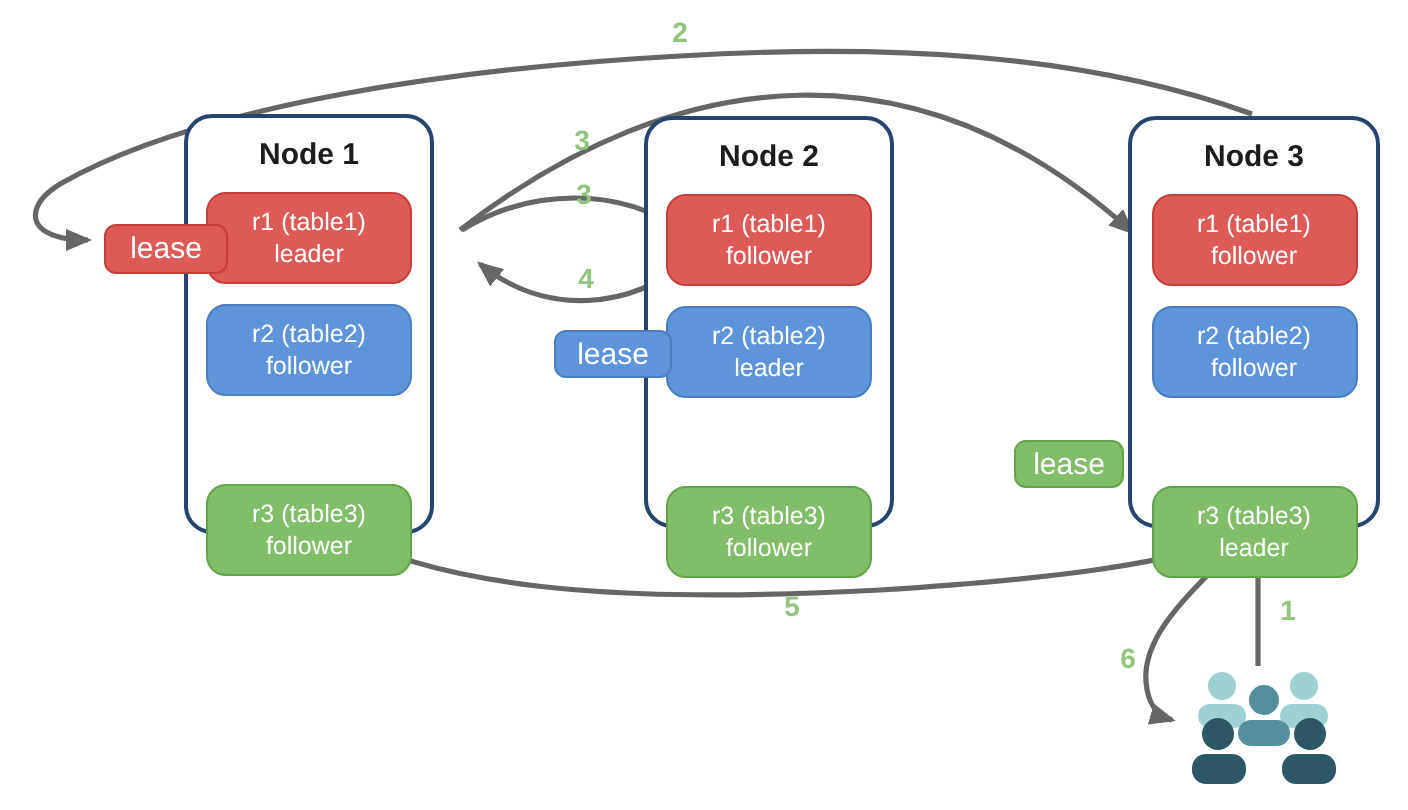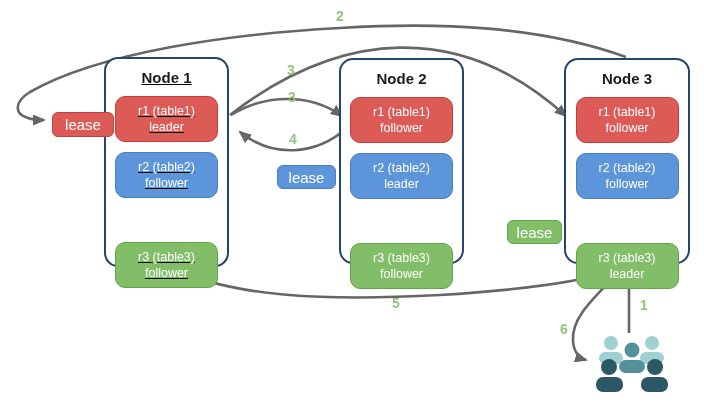--- a/index.html
+++ b/index.html
@@ -77,37 +77,37 @@
     </defs>
     <path class="arrow" d="M 626 57 C 540 26 440 22 340 28 C 230 34 100 52 30 92 C 14 102 14 114 28 118 C 32 119.5 38 120 44 120" marker-end="url(#ah)"></path>
     <path class="arrow" d="M 230 115 C 340 30 460 20 566 116" marker-end="url(#ah)"></path>
     <path class="arrow" d="M 231 115 C 265 94 310 93 342 116" marker-end="url(#ah)"></path>
     <path class="arrow" d="M 347 128 C 315 156 272 158 240 132" marker-end="url(#ah)"></path>
     <path class="arrow" d="M 169 266 C 230 298 330 301 440 295 C 520 290 577 283 612 271" marker-end="url(#ah)"></path>
     <path class="arrow" d="M 629 333 L 629 272" marker-end="url(#ah)"></path>
     <path class="arrow" d="M 619 272 C 596 296 571 317 573 341 C 574 353 579 358 586 360" marker-end="url(#ah)"></path>
   </svg>
 
-  <div class="node" style="left:104px;top:57px;width:125px;height:210px;text-decoration:underline;">
+  <div class="node" style="left:92px;top:57px;width:125px;height:210px;">
     <div class="node-title">Node 1</div>
     <div class="replica red">
       <span>r1 (table1)</span>
       <span>leader</span>
     </div>
     <div class="replica blue">
       <span>r2 (table2)</span>
       <span>follower</span>
     </div>
     <div class="replica green">
       <span>r3 (table3)</span>
       <span>follower</span>
     </div>
   </div>
 
-  <div class="node" style="left:339px;top:58px;width:125px;height:206px;">
+  <div class="node" style="left:322px;top:58px;width:125px;height:206px;">
     <div class="node-title">Node 2</div>
     <div class="replica red">
       <span>r1 (table1)</span>
       <span>follower</span>
     </div>
     <div class="replica blue">
       <span>r2 (table2)</span>
       <span>leader</span>
     </div>
     <div class="replica green">

